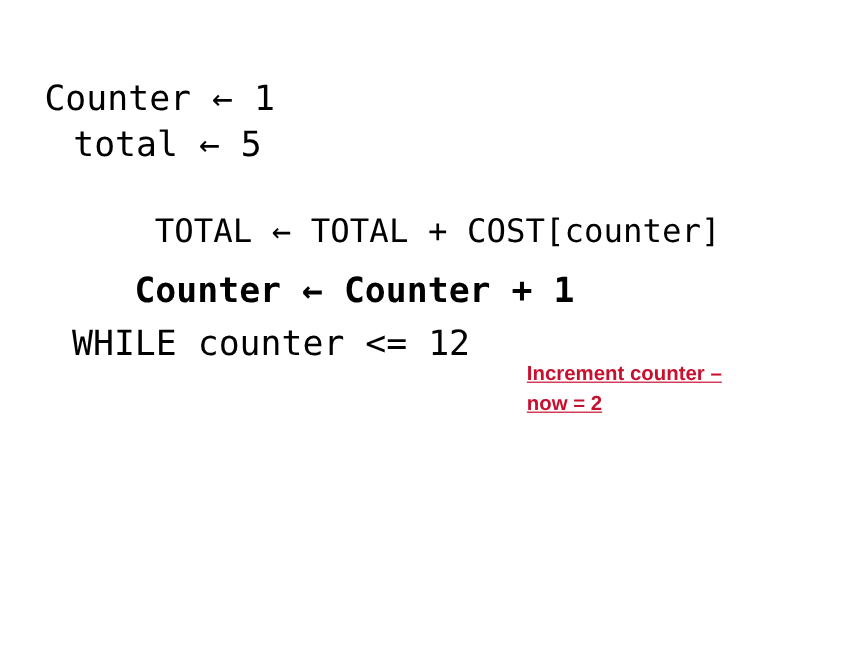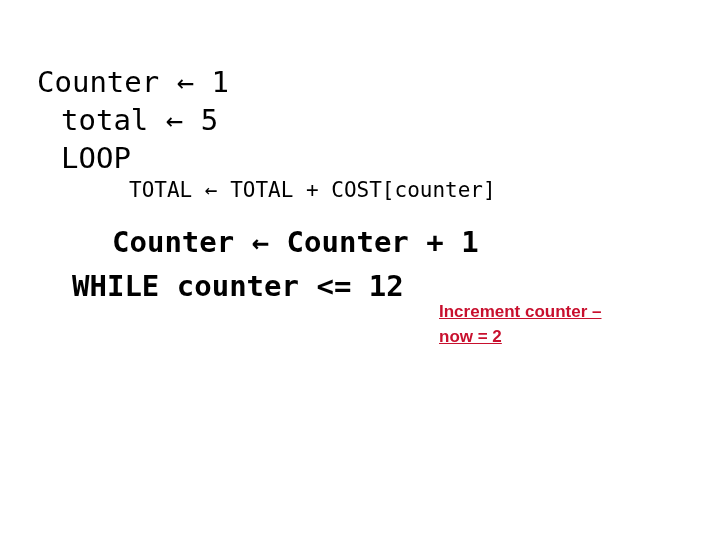--- a/index.html
+++ b/index.html
@@ -18,23 +18,23 @@
     position: absolute;
     font-family: "DejaVu Sans Mono", "Liberation Mono", monospace;
     color: #000000;
     white-space: pre;
     letter-spacing: 0px;
     line-height: 1;
   }
   .l1 { left: 37px;  top: 68px;  font-size: 29px; }
   .l2 { left: 61px;  top: 106px; font-size: 29px; }
   .l3 { left: 61px;  top: 144px; font-size: 29px; }
-  .l4 { left: 129px; top: 180px; font-size: 21px; }
+  .l4 { left: 129px; top: 180px; font-size: 27px; }
   .l5 { left: 112px; top: 228px; font-size: 29px; font-weight: bold; }
-  .l6 { left: 72px;  top: 272px; font-size: 29px; font-weight: bold; }
+  .l6 { left: 60px;  top: 272px; font-size: 29px; }
 
   .annotation {
     position: absolute;
     left: 439px;
     top: 300px;
     width: 250px;
     font-family: "Liberation Sans", "DejaVu Sans", sans-serif;
     font-size: 17px;
     font-weight: bold;
     line-height: 1.45;
@@ -45,21 +45,20 @@
 </style>
 </head>
 <body>
 
 <div id="slide">
 
   <div class="code-line l1">Counter ← 1</div>
 
   <div class="code-line l2">total ← 5</div>
 
-  <div class="code-line l3">LOOP</div>
 
   <div class="code-line l4">TOTAL ← TOTAL + COST[counter]</div>
 
   <div class="code-line l5">Counter ← Counter + 1</div>
 
   <div class="code-line l6">WHILE counter &lt;= 12</div>
 
   <div class="annotation">Increment counter –
 now = 2</div>
 

